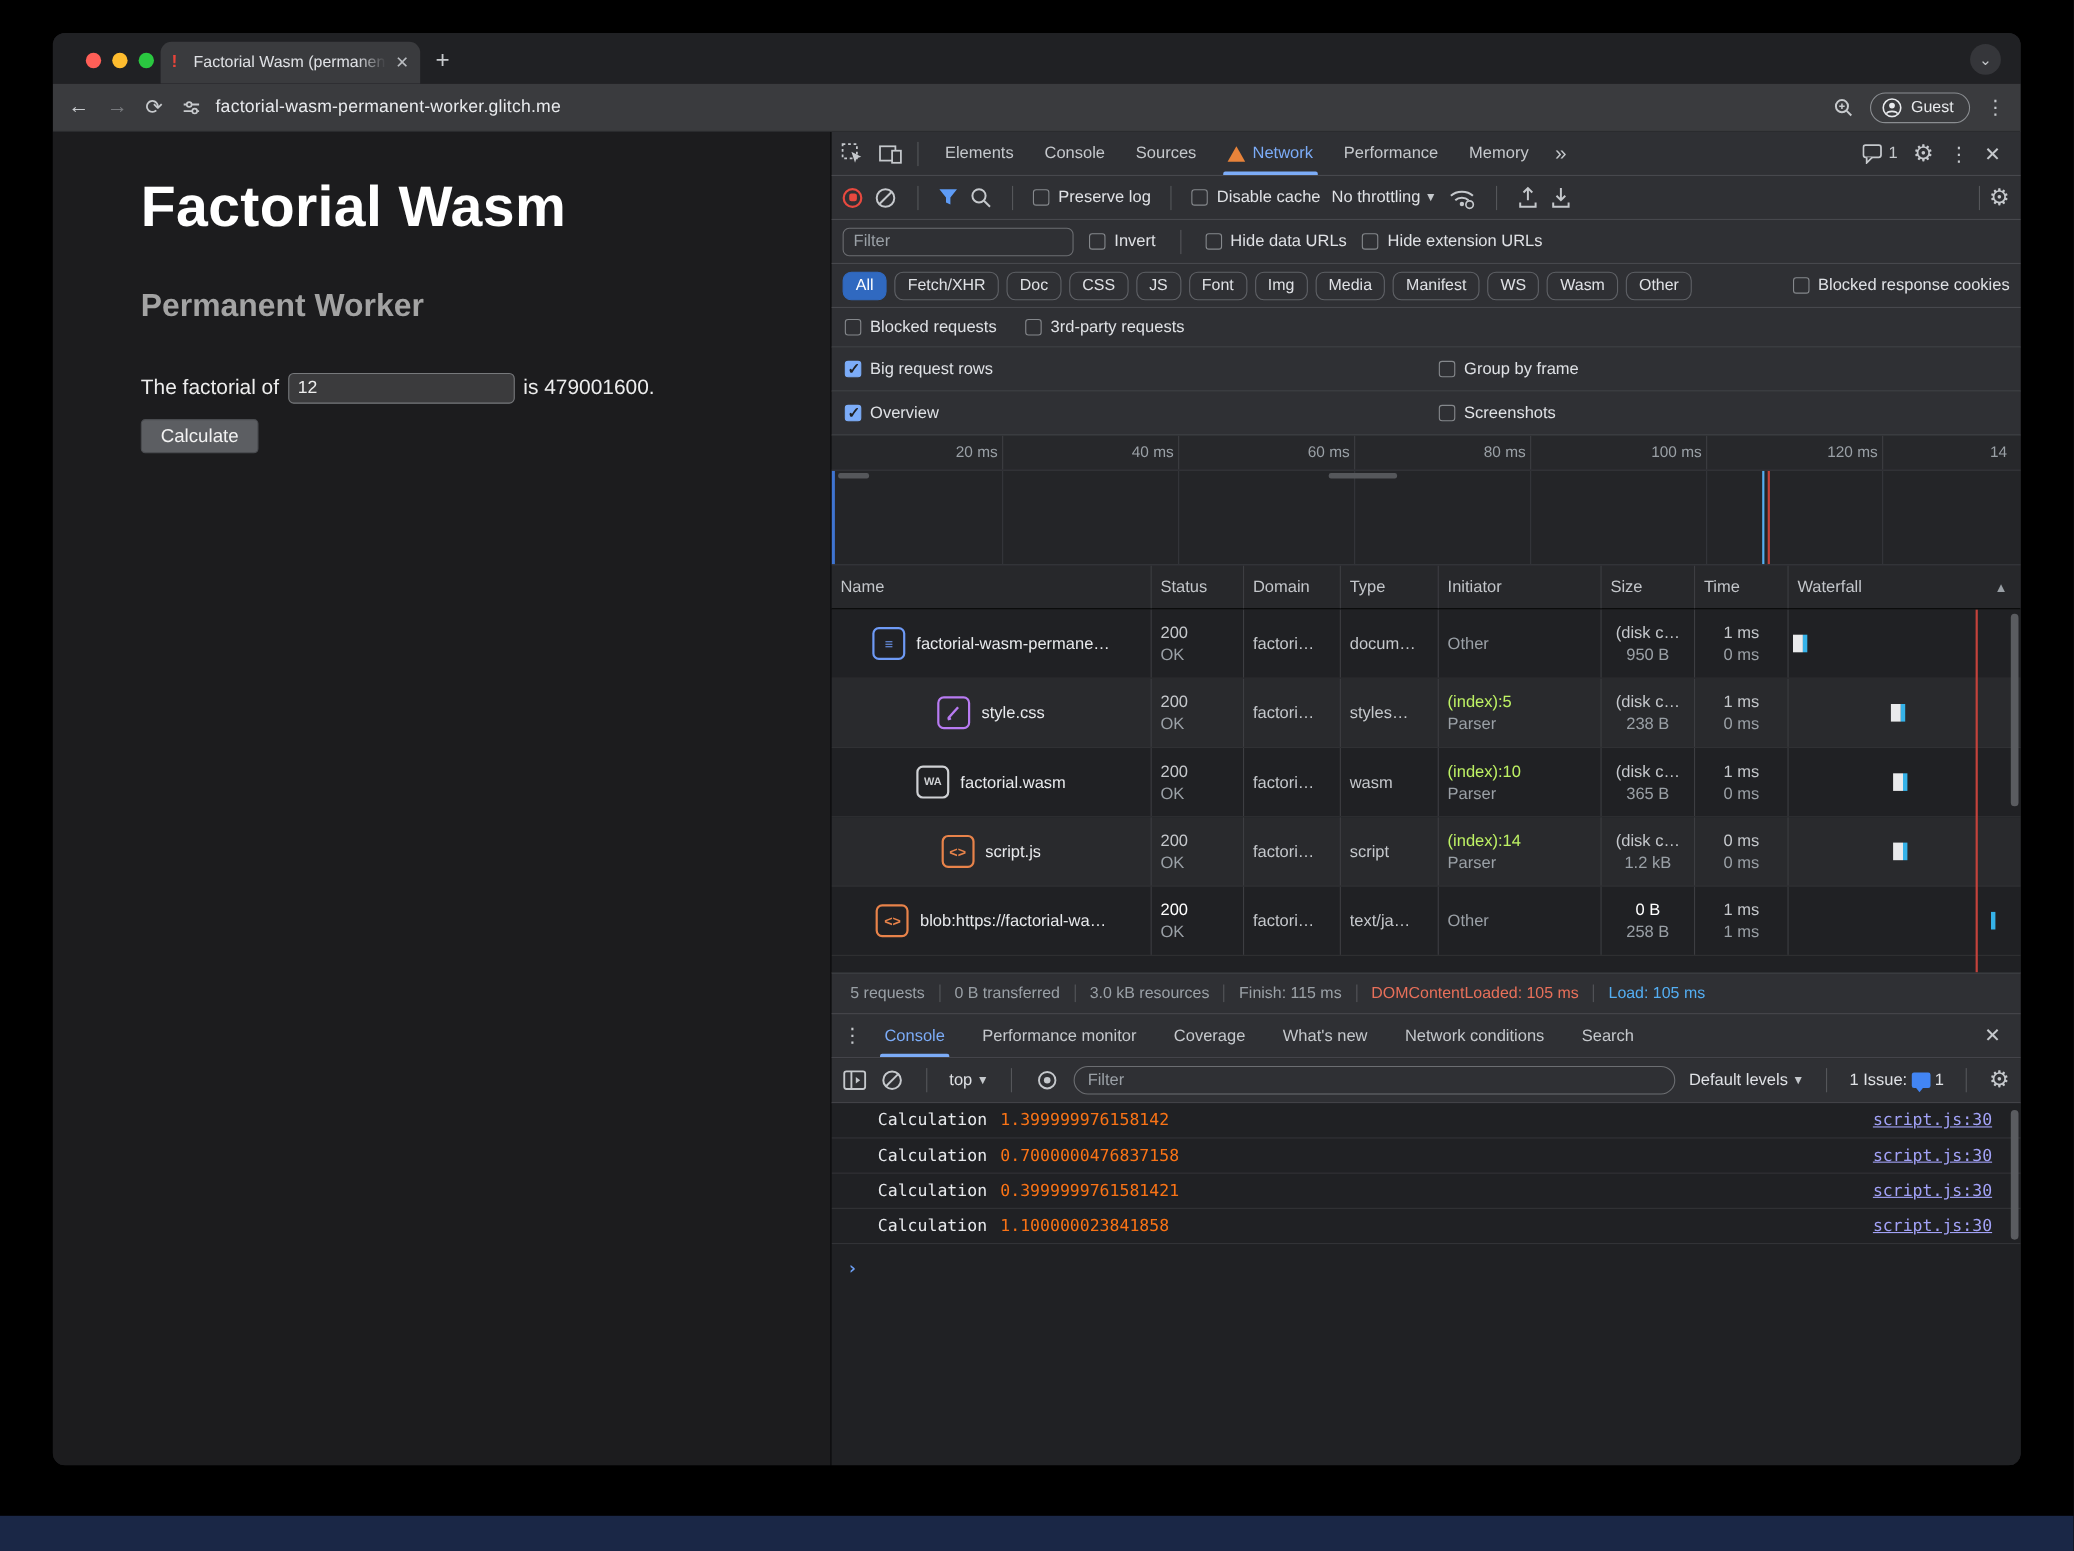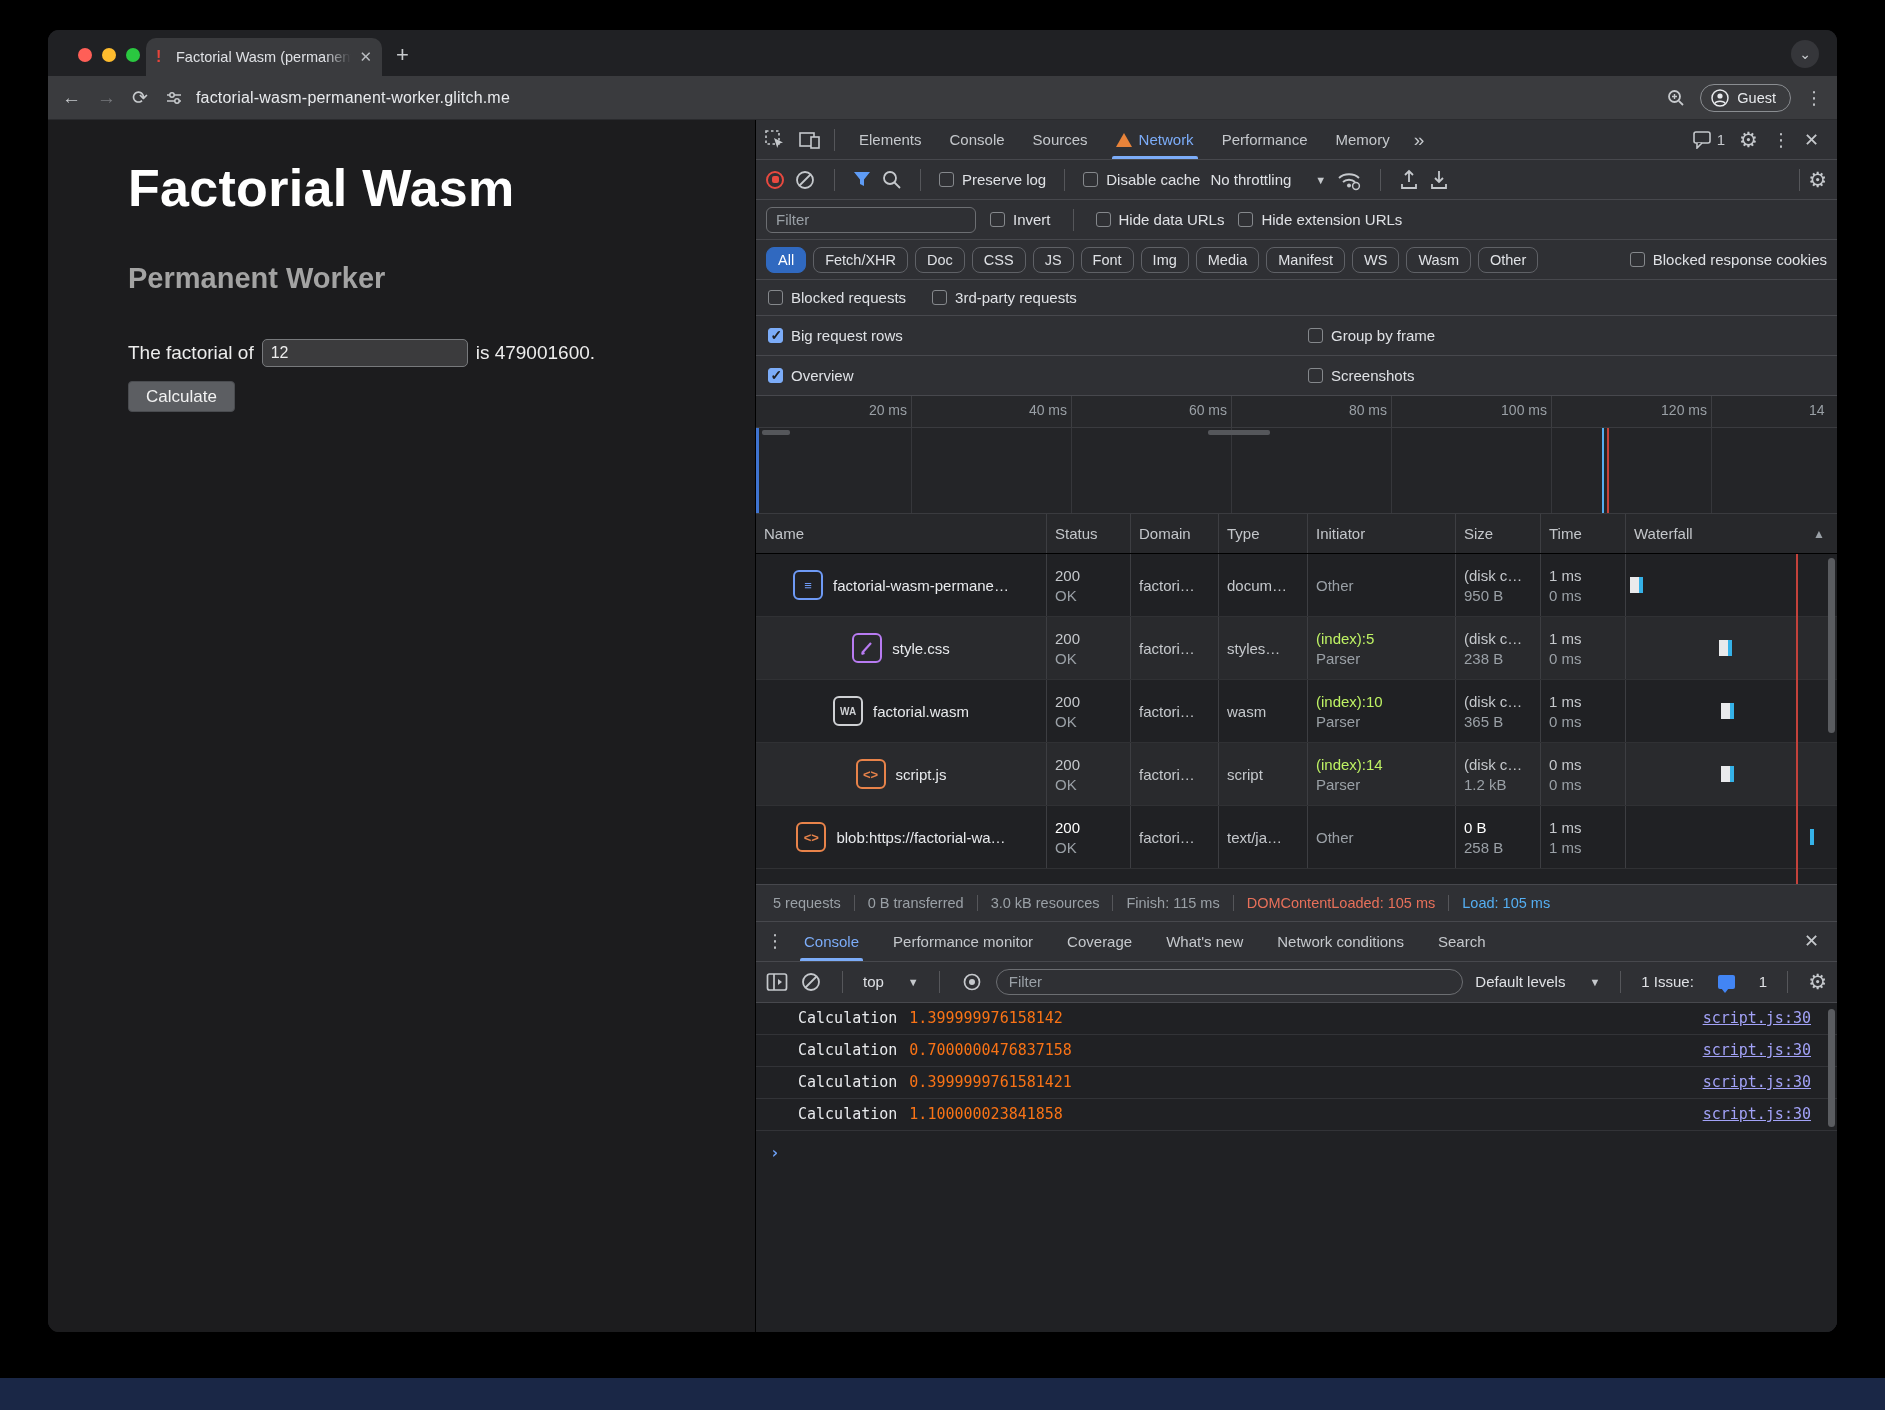--- a/index.html
+++ b/index.html
@@ -69,21 +69,21 @@
   .closex { color:#c5c8cc; font-size:18px; }
   .bubble { position:relative; display:flex; align-items:center; gap:5px; color:#c5c8cc; }
 
   .net-toolbar { height:40px; background:#2f3034; border-bottom:1px solid #47484d; padding:0 10px; gap:10px; }
   .rec { width:18px; height:18px; border:2.5px solid #e8493f; border-radius:50%; position:relative; flex:none; }
   .rec::after { content:""; position:absolute; inset:3.5px; background:#e8493f; border-radius:2px; }
   .cb { width:15px; height:15px; border:1.5px solid #85888c; border-radius:3px; flex:none; margin-right:8px; }
   .cb.on { background:#7cacf8; border-color:#7cacf8; position:relative; }
   .cb.on::after { content:"✓"; position:absolute; left:1.5px; top:-2.5px; color:#202124; font-size:14px; font-weight:bold; }
   .ckl { display:flex; align-items:center; }
-  .dd { display:flex; align-items:center; gap:24px; }
+  .dd { display:flex; align-items:center; gap:4px; }
   .dd .car { font-size:11px; color:#c5c8cc; }
   .tb-right { margin-left:auto; display:flex; align-items:center; }
 
   .filter-row { height:40px; background:#2f3034; border-bottom:1px solid #47484d; padding:0 10px; gap:14px; }
   .filter-input { width:210px; height:26px; background:#2f3034; border:1px solid #6c6e72; border-radius:6px;
                   color:#dfe1e5; padding:0 9px; font-size:15px; font-family:"Liberation Sans",sans-serif; }
   .filter-input::placeholder { color:#9aa0a6; }
 
   .chip-row { height:40px; background:#2f3034; border-bottom:1px solid #47484d; padding:0 10px; gap:7px; }
   .chip { border:1px solid #5f6166; border-radius:8px; padding:4px 11px; color:#dfe1e5; font-size:14.5px; flex:none; }
@@ -115,21 +115,21 @@
   .net-body { flex:1; position:relative; background:#202124; min-height:0; overflow:hidden; }
   .trow { height:63px; border-bottom:1px solid #303134; }
   .trow.even { background:#292a2d; }
   .trow > div { border-right:1px solid #3d3e42; padding:0 8px; display:flex; flex-direction:column;
                 justify-content:center; overflow:hidden; }
   .trow > div:last-child { border-right:none; }
   .cell-name { flex-direction:row !important; align-items:center; gap:10px; }
   .nm { color:#e8eaed; white-space:nowrap; overflow:hidden; }
   .l1 { color:#c5c8cc; white-space:nowrap; }
   .l2 { color:#9aa0a6; white-space:nowrap; margin-top:3px; }
-  .ralign .l1,.ralign .l2 { text-align:left; }
+  .ralign .l1,.ralign .l2 { text-align:center; }
   .ilink { color:#bef264; white-space:nowrap; }
   .bright { color:#ffffff; }
   .ric { width:30px; height:30px; border-radius:6px; flex:none; display:flex; align-items:center;
          justify-content:center; font-size:13px; font-weight:bold; }
   .ric.doc { border:2px solid #6e9af6; color:#6e9af6; }
   .ric.css { border:2px solid #b87bf2; color:#b87bf2; }
   .ric.wasm { border:2px solid #cfd1d4; color:#cfd1d4; font-size:10px; }
   .ric.js { border:2px solid #e8834a; color:#e8834a; }
   .wf { position:relative; }
   .wfbar { position:absolute; top:50%; margin-top:-8px; height:16px; display:flex; }

